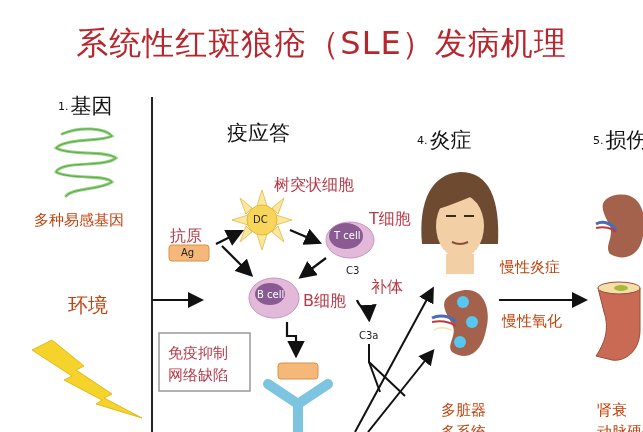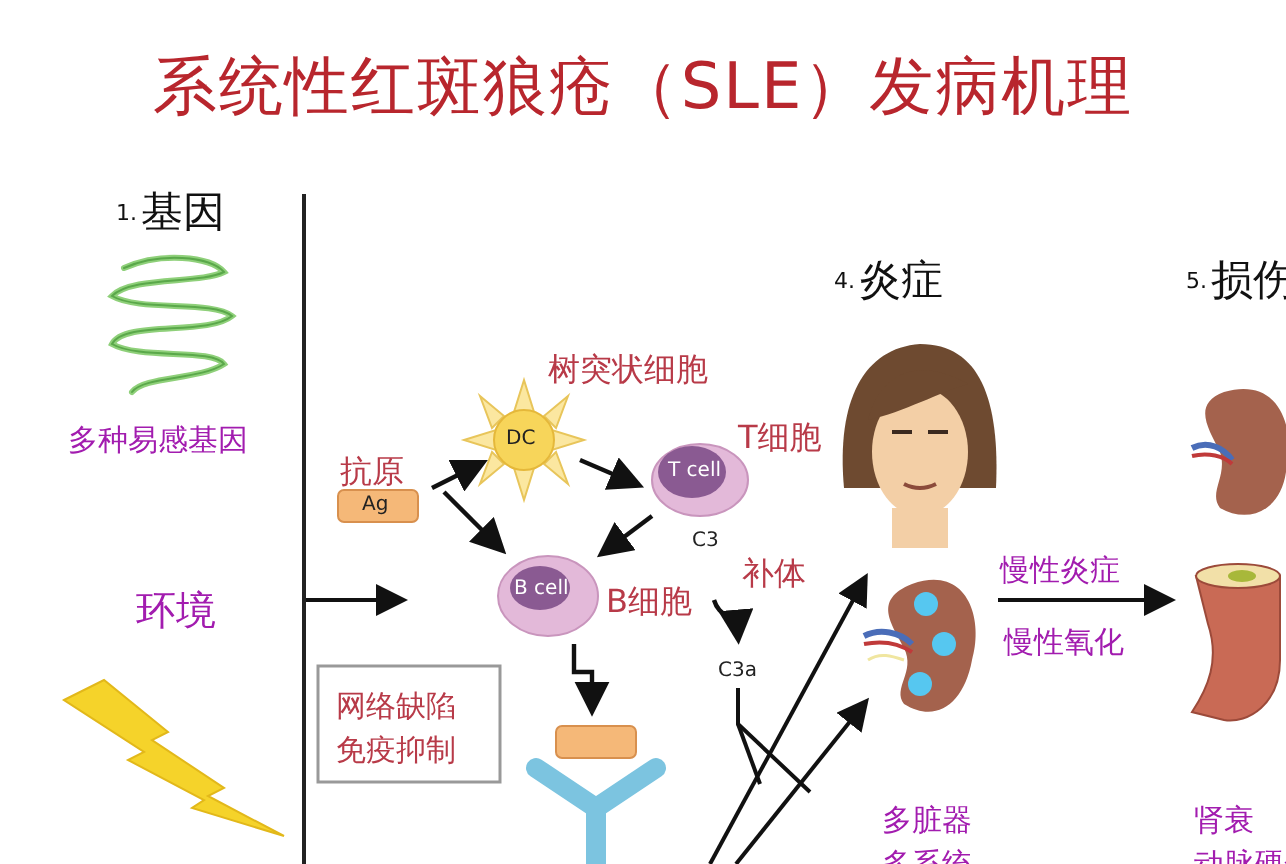--- a/index.html
+++ b/index.html
@@ -2,21 +2,21 @@
 <html><head>
 <meta charset="utf-8">
 <style>
   html, body { margin:0; padding:0; background:#ffffff; }
   body { width:643px; height:432px; overflow:hidden; position:relative;
          font-family:"DejaVu Sans","Liberation Sans",sans-serif; color:#111; }
   .abs { position:absolute; }
   .title { left:0; width:643px; top:22px; text-align:center; font-size:32px; color:#b8262d; letter-spacing:1px; }
   .step { font-size:21px; color:#111; white-space:nowrap; }
   .step .num { font-size:11px; vertical-align:3px; margin-right:2px; }
-  .lbl-black { font-size:15px; color:#a21caf; white-space:nowrap; }
+  .lbl-black { font-size:15px; color:#c2410c; white-space:nowrap; }
   .lbl-red { font-size:16px; color:#b83a48; white-space:nowrap; }
   .small { font-size:10px; color:#222; }
   svg { position:absolute; left:0; top:0; }
 </style>
 </head>
 <body>
 
 <div class="abs title">系统性红斑狼疮（SLE）发病机理</div>
 
 <svg width="643" height="432">
@@ -119,48 +119,49 @@
     <path d="M598,288 L640,288 L640,330 C640,352 624,362 612,360 L596,356 C604,344 610,330 604,312 Z" fill="#c96a55" stroke="#9c4a3a"></path>
     <ellipse cx="619" cy="288" rx="21" ry="6" fill="#f2e0a8" stroke="#9c4a3a"></ellipse>
     <ellipse cx="621" cy="288" rx="7" ry="3" fill="#a8b83a"></ellipse>
   </g>
 </svg>
 
 <div class="abs step" style="left:58px; top:92px;">
   <span class="num">1.</span><span>基因</span>
 </div>
 <div class="abs step" style="left:212px; top:121px; line-height:25px;">
+  <div style="padding-left:15px;">疫应答</div>
 </div>
 <div class="abs step" style="left:417px; top:126px;">
   <span class="num">4.</span><span>炎症</span>
 </div>
 <div class="abs step" style="left:593px; top:126px;">
   <span class="num">5.</span><span>损伤</span>
 </div>
 
 <div class="abs lbl-black" style="left:34px; top:211px;">多种易感基因</div>
 <div class="abs lbl-black" style="left:68px; top:292px; font-size:20px;">环境</div>
 
 <div class="abs lbl-red" style="left:274px; top:175px;">树突状细胞</div>
 <div class="abs small" style="left:253px; top:214px;">DC</div>
 <div class="abs lbl-red" style="left:369px; top:209px;">T细胞</div>
 <div class="abs small" style="left:334px; top:230px; color:#fff;">T cell</div>
 <div class="abs lbl-red" style="left:303px; top:291px;">B细胞</div>
 <div class="abs small" style="left:257px; top:289px; color:#fff;">B cell</div>
 <div class="abs lbl-red" style="left:170px; top:226px;">抗原</div>
 <div class="abs small" style="left:181px; top:247px;">Ag</div>
 <div class="abs lbl-red" style="left:168px; top:342px; line-height:22px; font-size:15px;">
+  <div>免疫抑制</div>
   <div>网络缺陷</div>
-  <div>免疫抑制</div>
 </div>
 <div class="abs small" style="left:346px; top:265px;">C3</div>
 <div class="abs lbl-red" style="left:371px; top:277px;">补体</div>
 <div class="abs small" style="left:359px; top:330px;">C3a</div>
 
-<div class="abs lbl-black" style="left:500px; top:276px;">慢性炎症</div>
+<div class="abs lbl-black" style="left:500px; top:258px;">慢性炎症</div>
 <div class="abs lbl-black" style="left:502px; top:312px;">慢性氧化</div>
 <div class="abs lbl-black" style="left:441px; top:399px; line-height:22px;">
   <div>多脏器</div>
   <div>多系统</div>
 </div>
 
 <div class="abs lbl-black" style="left:597px; top:399px; line-height:22px;">
   <div>肾衰</div>
   <div>动脉硬化</div>
 </div>

